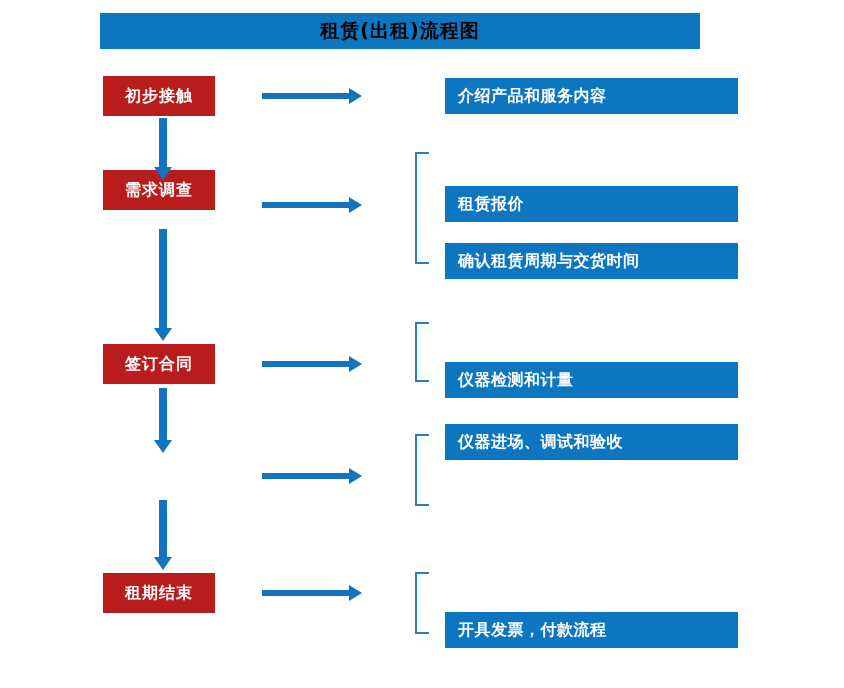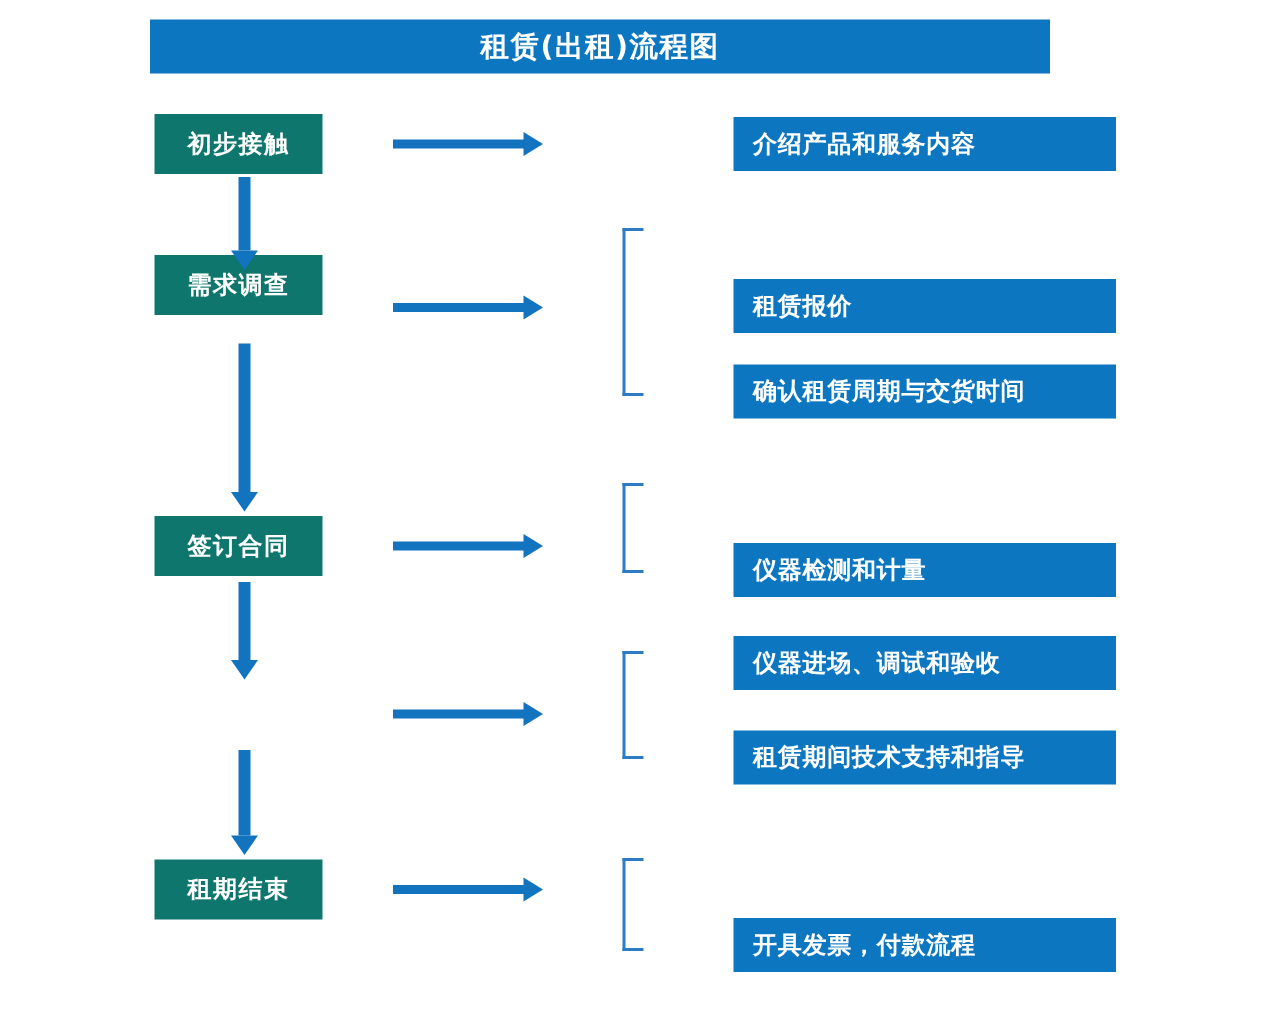--- a/index.html
+++ b/index.html
@@ -20,59 +20,58 @@
   }
 
   
   .title-bar {
     position: absolute;
     left: 100px;
     top: 13px;
     width: 600px;
     height: 36px;
     background: #0c76c0;
-    color: #ffffff;
+    color: #000000;
     font-size: 19px;
     font-weight: bold;
     display: flex;
     align-items: center;
     justify-content: center;
     letter-spacing: 1px;
   }
 
   
   .stage-box {
     position: absolute;
     left: 103px;
     width: 112px;
     height: 40px;
-    background: #0f766e;
+    background: #b91c1c;
     color: #ffffff;
     font-size: 16px;
     font-weight: bold;
     display: flex;
     align-items: center;
     justify-content: center;
     letter-spacing: 1px;
   }
 
   
   .detail-box {
     position: absolute;
     left: 445px;
-    width: 255px;
+    width: 293px;
     background: #0c76c0;
     color: #ffffff;
     font-size: 16px;
     font-weight: bold;
     display: flex;
     align-items: center;
     padding-left: 13px;
     letter-spacing: 0.5px;
-    margin-left: 44px;
   }
 
   
   .h-arrow {
     position: absolute;
     height: 16px;
   }
   .h-arrow .shaft {
     position: absolute;
     left: 0;
@@ -197,18 +196,17 @@
 
   <div class="detail-box" style="top:186px; height:36px;">租赁报价</div>
 
   <div class="detail-box" style="top:243px; height:36px;">确认租赁周期与交货时间</div>
 
 
   <div class="detail-box" style="top:362px; height:36px;">仪器检测和计量</div>
 
   <div class="detail-box" style="top:424px; height:36px;">仪器进场、调试和验收</div>
 
-  <div class="detail-box" style="top:487px; height:36px;">租赁期间技术支持和指导</div>
 
 
   <div class="detail-box" style="top:612px; height:36px;">开具发票，付款流程</div>
 
 </div>
 
 </body></html>

